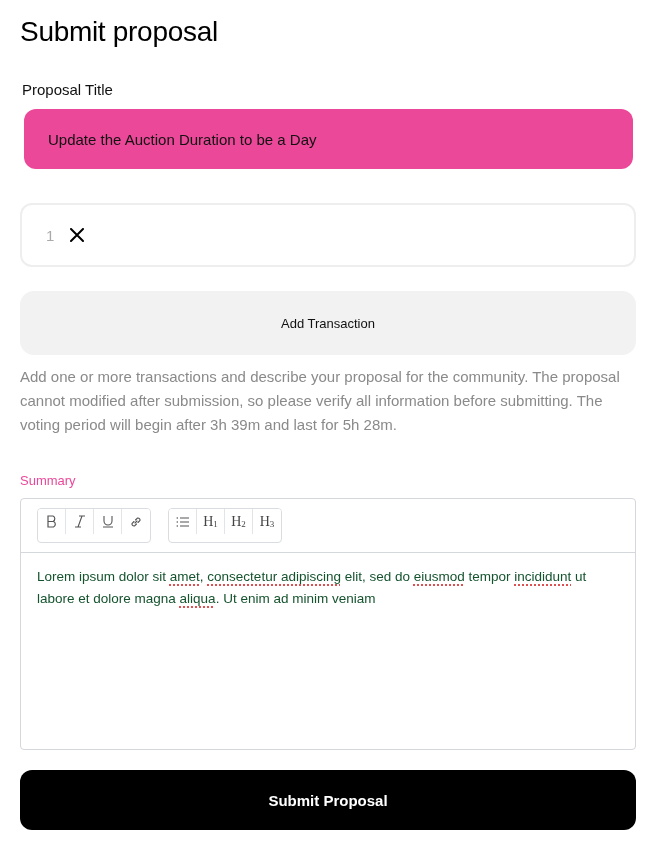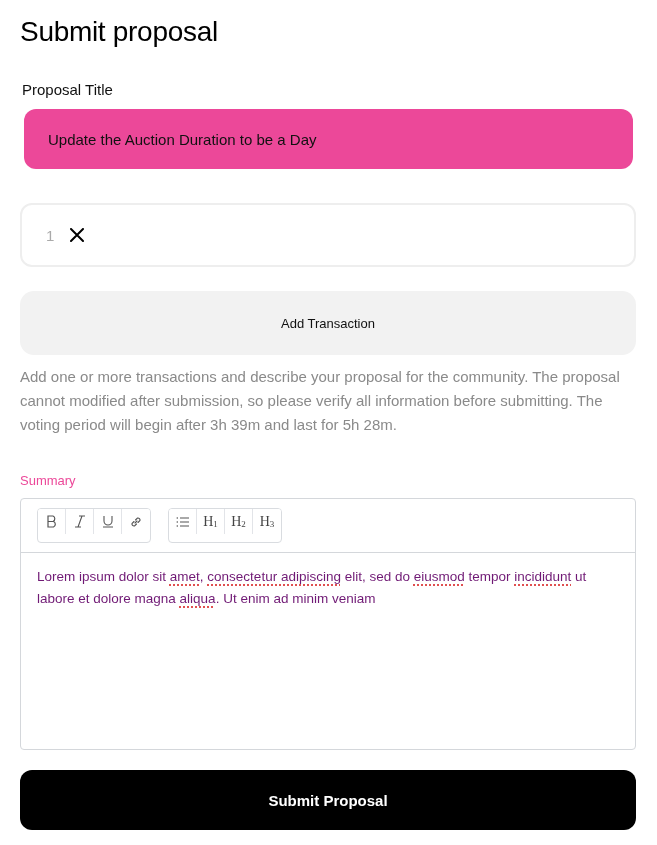--- a/index.html
+++ b/index.html
@@ -22,21 +22,21 @@
 
     .summary-label { position: absolute; left: 20px; top: 471px; font-size: 13px; line-height: 20px; color: #ec4899; }
 
     .editor { position: absolute; left: 20px; top: 498px; width: 616px; height: 252px; border: 1px solid #d4d7db; border-radius: 4px; background: #fff; }
     .toolbar { height: 54px; border-bottom: 1px solid #d4d7db; display: flex; align-items: center; padding-left: 16px; gap: 17px; }
     .tool-group { display: flex; border: 1px solid #d9dce0; border-radius: 4px; height: 35px; overflow: hidden; }
     .tool-btn { width: 28px; height: 25px; display: flex; align-items: center; justify-content: center; border-right: 1px solid #e2e4e8; cursor: pointer; color: #444; font-size: 13px; background: #fff; }
     .tool-btn:last-child { border-right: none; }
     .tool-btn.serif { font-family: "Liberation Serif", "DejaVu Serif", serif; font-size: 14px; }
     .tool-btn sub { font-size: 9px; vertical-align: -1px; }
-    .editor-content { padding: 13px 16px; font-size: 13.5px; line-height: 22px; color: #701a75; }
+    .editor-content { padding: 13px 16px; font-size: 13.5px; line-height: 22px; color: #14532d; }
     .spell { text-decoration: underline dotted #e05050; text-underline-offset: 3px; text-decoration-thickness: 1.5px; }
 
     .submit-btn { position: absolute; left: 20px; top: 770px; width: 616px; height: 60px; background: #000; color: #fff; border: none; border-radius: 12px; font-family: "Liberation Sans", "DejaVu Sans", sans-serif; font-size: 15px; font-weight: bold; cursor: pointer; }
   </style>
 </head>
 <body>
 
 <h1 class="page-title">Submit proposal</h1>
 
 <label class="field-label">Proposal Title</label>

